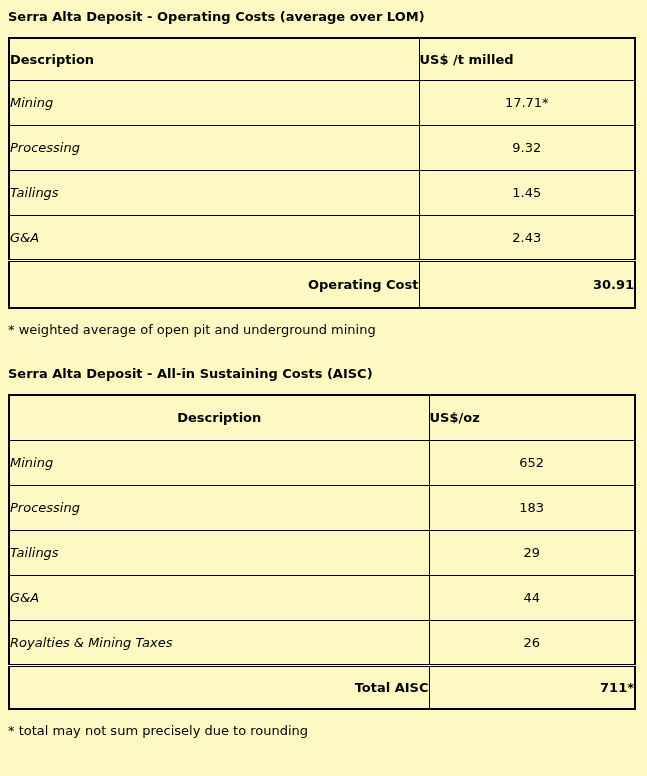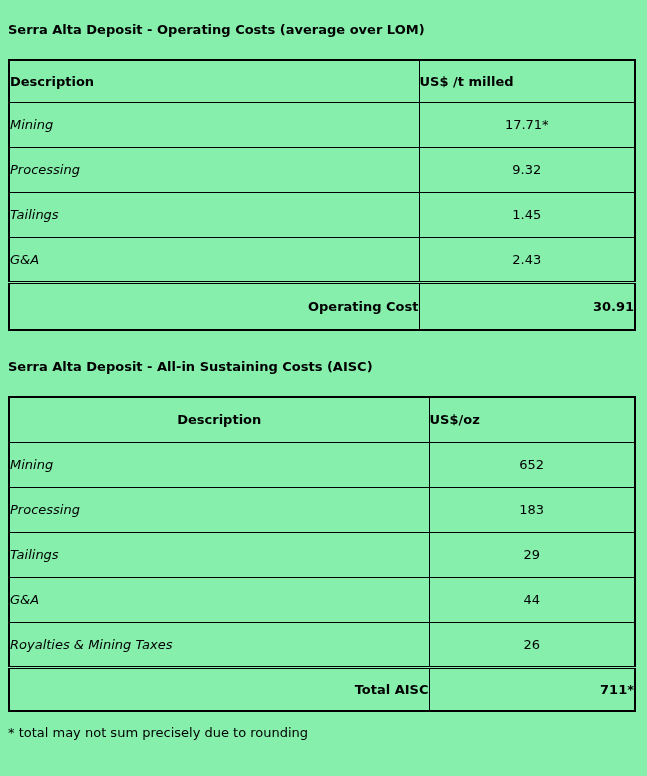--- a/index.html
+++ b/index.html
@@ -4,39 +4,39 @@
 <style>
   html, body {
     margin: 0;
     padding: 0;
     background: #ffffff;
   }
   .page {
     width: 647px;
     height: 776px;
     box-sizing: border-box;
-    padding: 22px 13px 0 8px;
+    padding: 9px 13px 0 8px;
     font-family: "DejaVu Sans", "Liberation Sans", sans-serif;
     font-size: 13px;
     color: #000000;
-    background: #86efac;
+    background: #fef9c3;
   }
   .doc-title {
     font-weight: bold;
     font-size: 13px;
     line-height: 16px;
   }
   .doc-title.second {
     margin-top: 28px;
   }
   table.cost-table {
     border-collapse: collapse;
     table-layout: fixed;
     width: 626px;
-    margin-top: 21px;
+    margin-top: 12px;
     border: 2px solid #000000;
   }
   table.cost-table th,
   table.cost-table td {
     border: 1px solid #000000;
     vertical-align: middle;
     padding: 0;
     font-size: 13px;
     overflow: hidden;
   }
@@ -126,20 +126,21 @@
         <td class="desc">G&amp;A</td>
         <td class="val">2.43</td>
       </tr>
       <tr class="total-row">
         <td class="desc">Operating Cost</td>
         <td class="val">30.91</td>
       </tr>
     </tbody>
   </table>
 
+  <div class="footnote">* weighted average of open pit and underground mining</div>
 
   <div class="doc-title second">Serra Alta Deposit - All-in Sustaining Costs (AISC)</div>
 
   <table class="cost-table t2">
     <colgroup>
         <col class="desc-col">
         <col class="val-col">
       </colgroup>
     <thead>
       <tr class="header-row">

